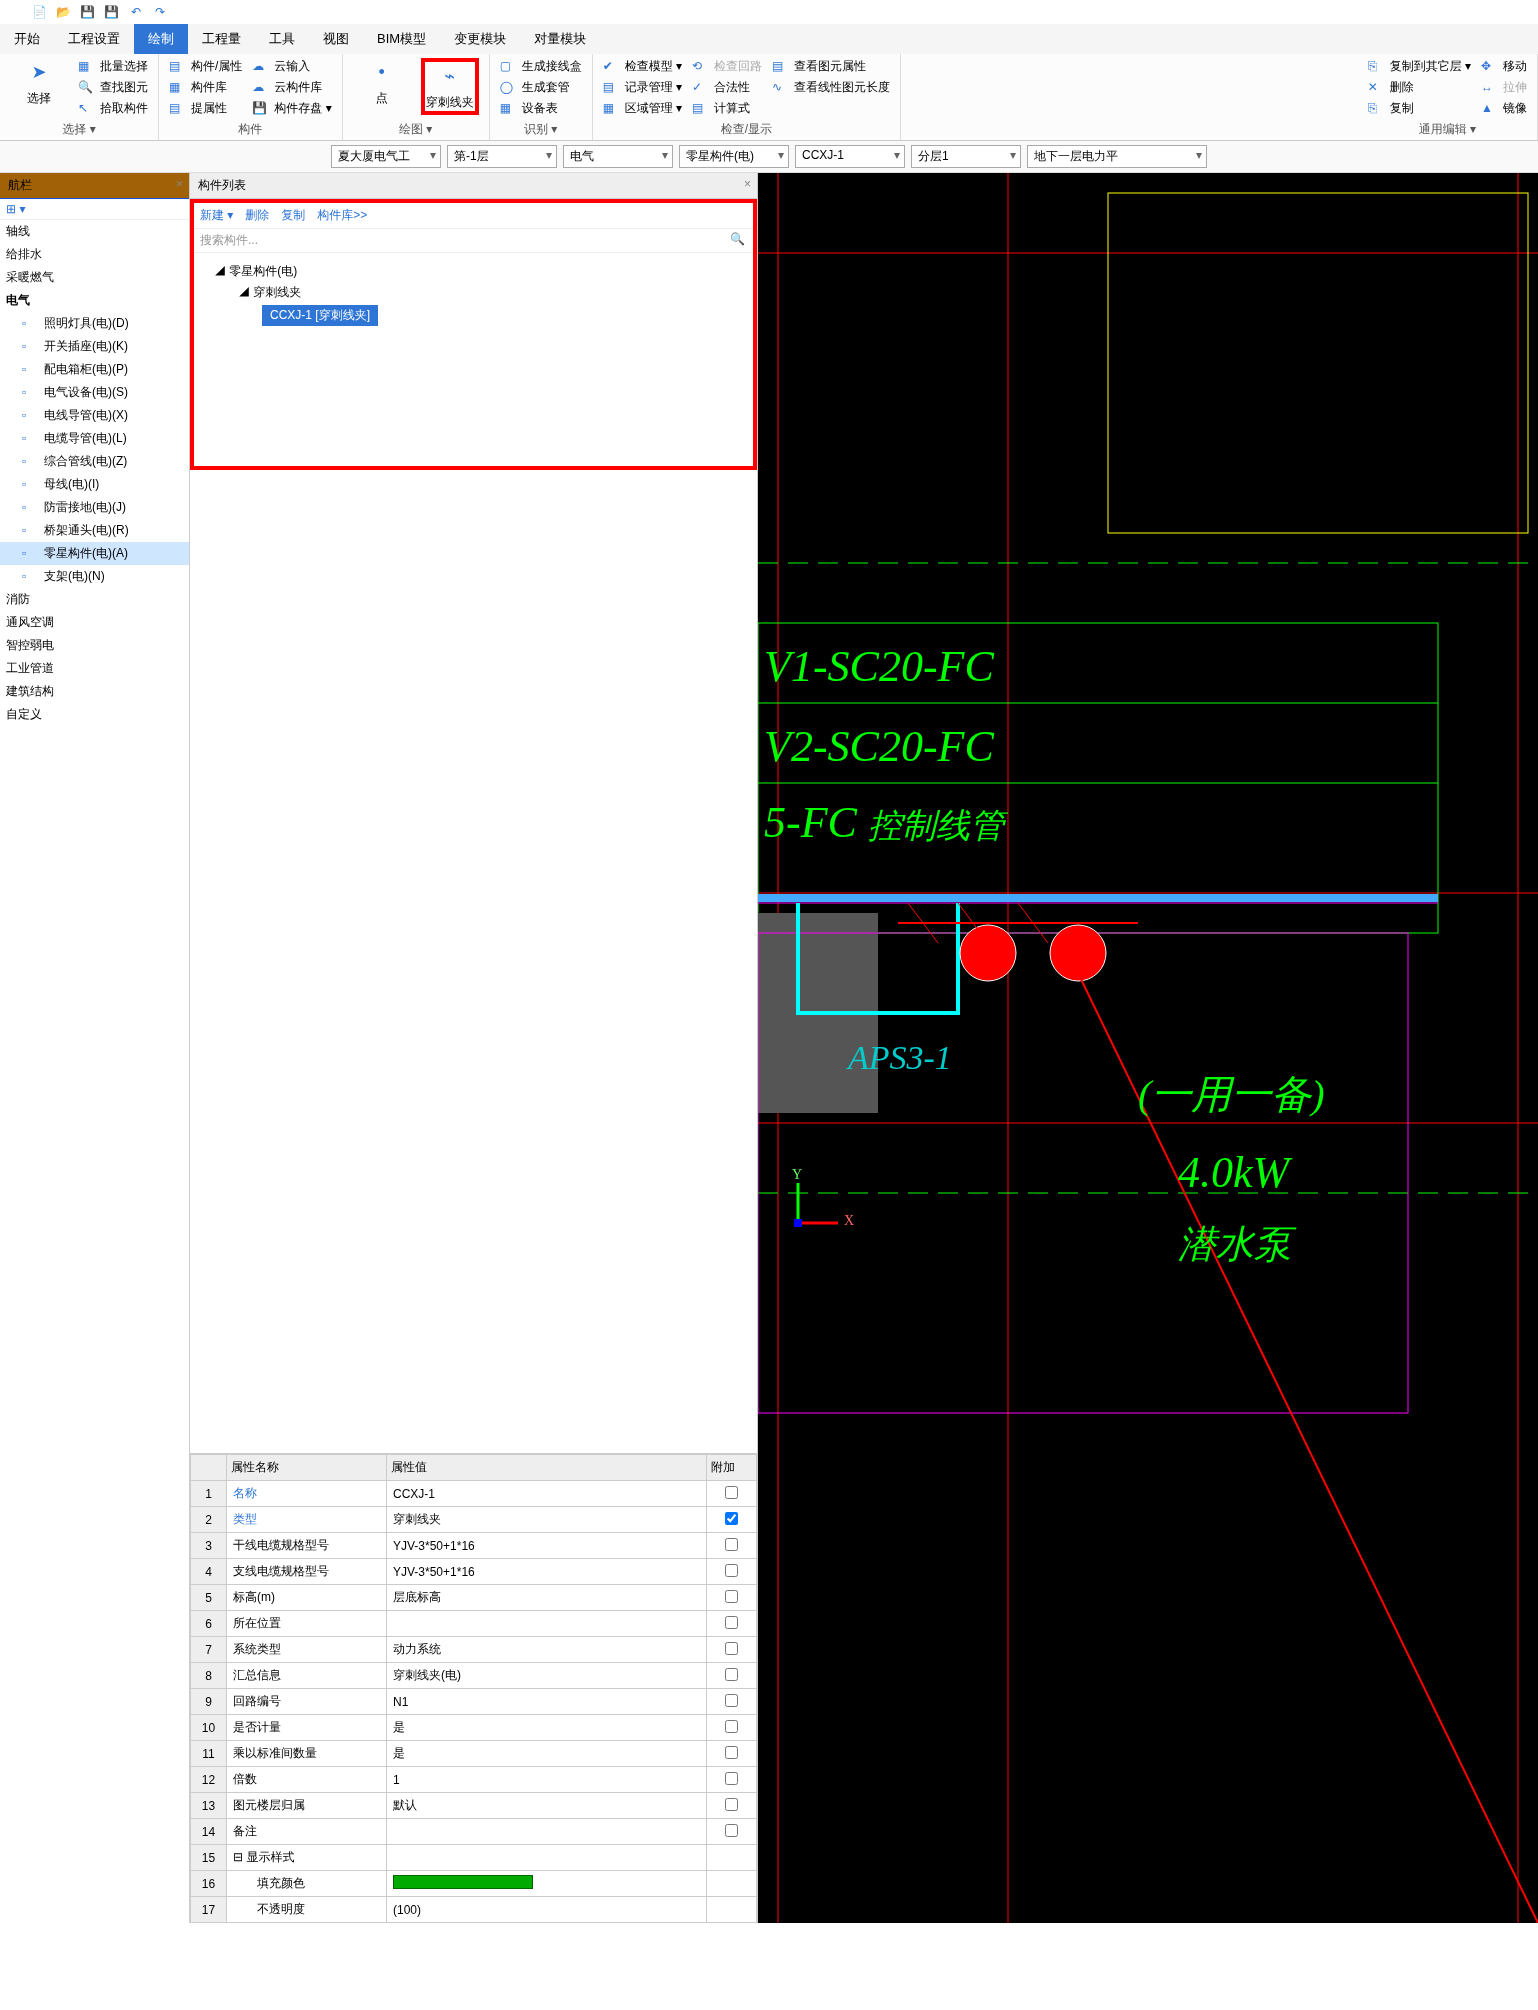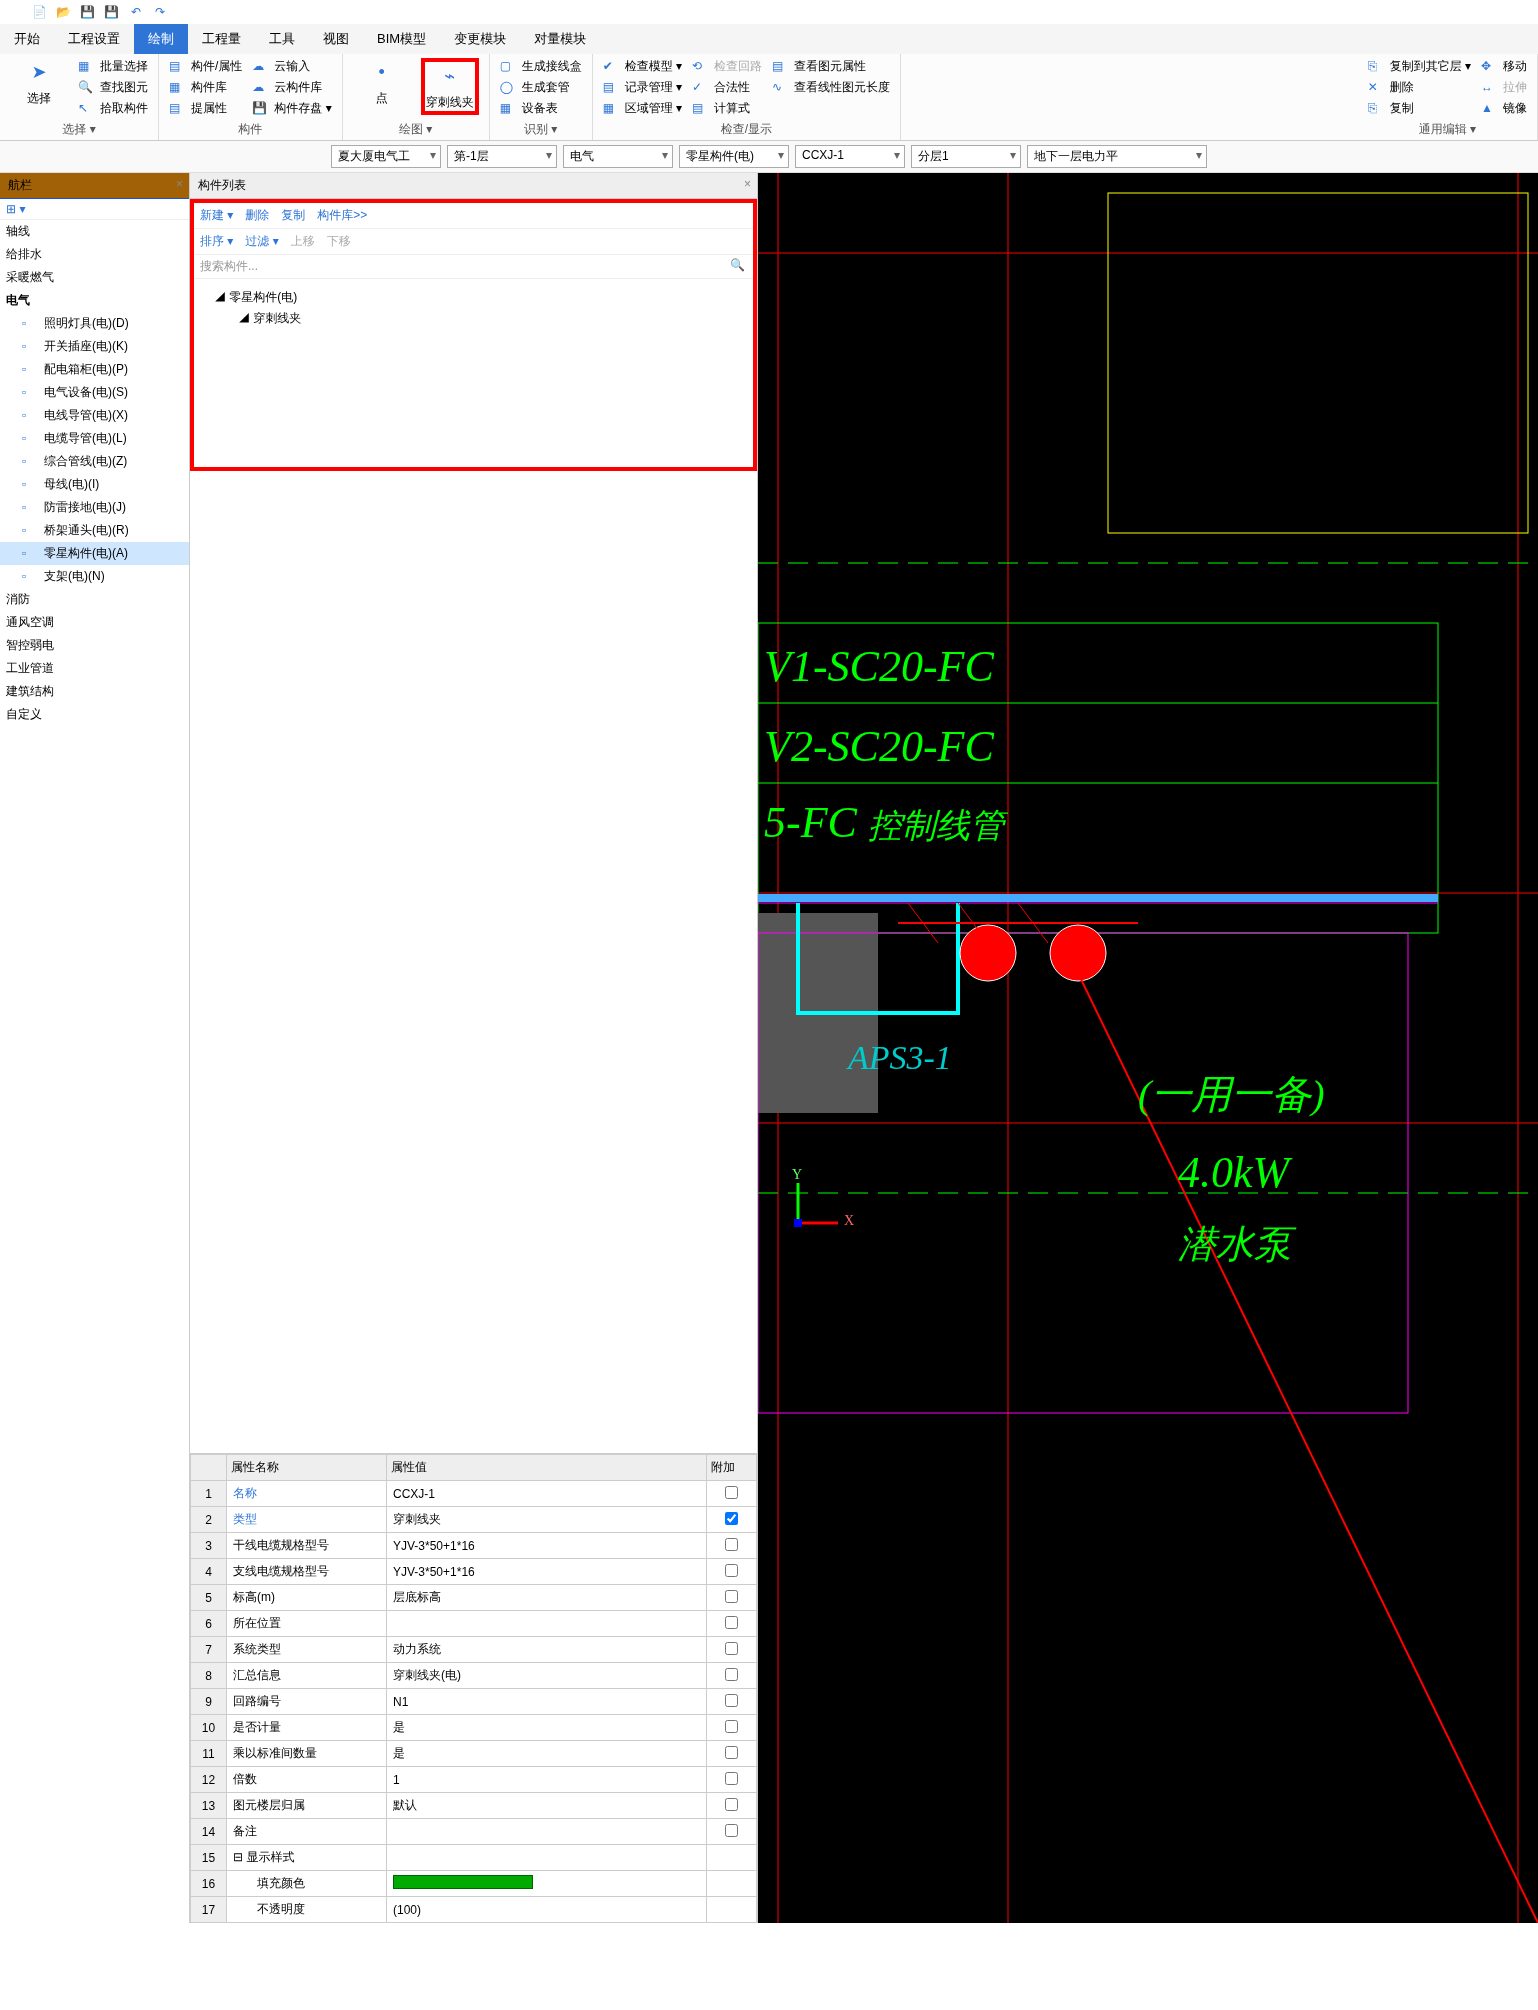--- a/index.html
+++ b/index.html
@@ -327,33 +327,28 @@
 
   <div class="mid">
     <div class="panelhead">构件列表</div>
     <div class="redbox2" style="position:relative;border-width:4px;left:0;top:0;width:auto">
       <div class="toolbar">
         <span>新建 ▾</span>
         <span>删除</span>
         <span>复制</span>
         <span>构件库&gt;&gt;</span>
       </div>
-      <div class="toolbar">
-        <span>排序 ▾</span>
-        <span>过滤 ▾</span>
-        <span style="color:#aaa">上移</span>
-        <span style="color:#aaa">下移</span>
-      </div>
       <div style="padding:3px 6px;color:#999;border-bottom:1px solid #eee;position:relative">
         <span>搜索构件...</span>
         <span style="position:absolute;right:8px;color:#888">🔍</span>
       </div>
       <div class="tree">
         <div class="node node1">◢ <span>零星构件(电)</span></div>
         <div class="node node2">◢ <span>穿刺线夹</span></div>
+        <div class="node"><span class="node3">CCXJ-1 [穿刺线夹]</span></div>
       </div>
       <div style="height:130px"></div>
     </div>
     <div style="flex:1"></div>
 
     <div class="props">
       <table>
         <tbody>
             <tr>
           <th style="width:34px"></th>

